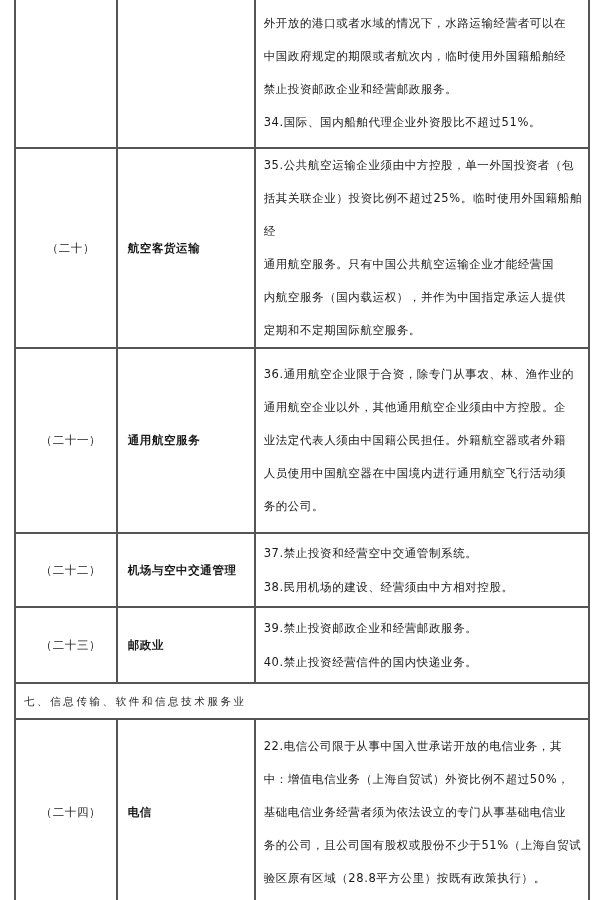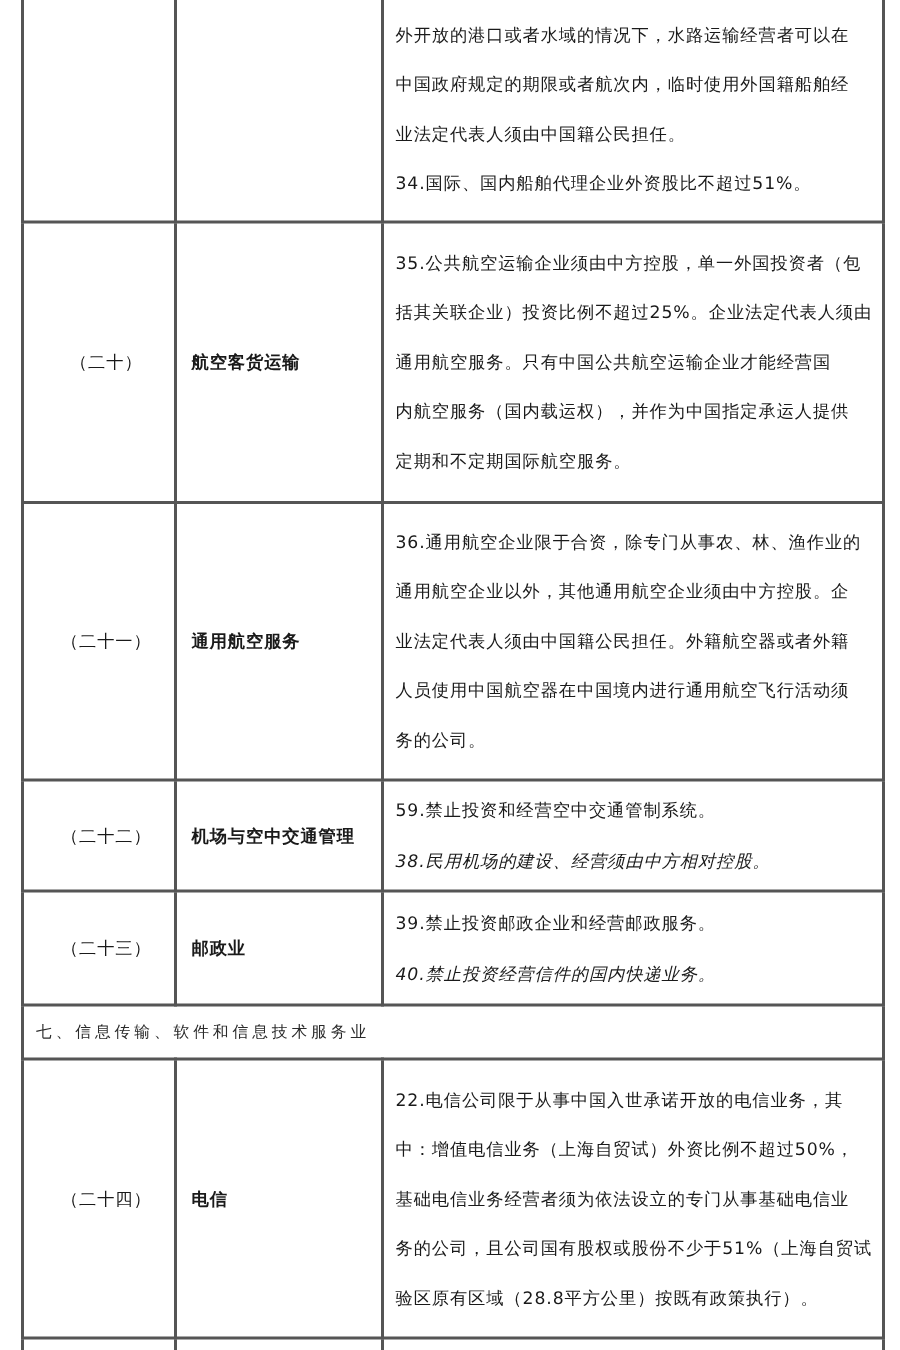--- a/index.html
+++ b/index.html
@@ -46,21 +46,20 @@
   }
   .content {
     padding: 0 6px 0 8px !important;
     text-align: justify;
   }
   .content p {
     margin: 0;
   }
   .content.gap p + p {
     margin-top: 8px;
-    font-style: italic;
   }
   .section-row td {
     height: 34px;
     line-height: 34px;
     padding-left: 8px !important;
     font-family: "DejaVu Serif", "Liberation Serif", serif;
     font-size: 10.5px;
     letter-spacing: 2.6px;
     color: #2a2a2a;
   }
@@ -75,31 +74,31 @@
       <col class="c3">
   </colgroup>
   <tbody>
 
     <tr class="r-top" style="height:150px">
       <td class="num"></td>
       <td class="name"></td>
       <td class="content">
         <p>外开放的港口或者水域的情况下，水路运输经营者可以在</p>
         <p>中国政府规定的期限或者航次内，临时使用外国籍船舶经</p>
-        <p>业法定代表人须由中国籍公民担任。</p>
+        <p>禁止投资邮政企业和经营邮政服务。</p>
         <p>34.国际、国内船舶代理企业外资股比不超过51%。</p>
       </td>
     </tr>
 
     <tr style="height:187px">
       <td class="num">（二十）</td>
       <td class="name">航空客货运输</td>
       <td class="content">
         <p>35.公共航空运输企业须由中方控股，单一外国投资者（包</p>
-        <p>括其关联企业）投资比例不超过25%。企业法定代表人须由</p>
+        <p>括其关联企业）投资比例不超过25%。临时使用外国籍船舶经</p>
         <p>通用航空服务。只有中国公共航空运输企业才能经营国</p>
         <p>内航空服务（国内载运权），并作为中国指定承运人提供</p>
         <p>定期和不定期国际航空服务。</p>
       </td>
     </tr>
 
     <tr style="height:185px">
       <td class="num">（二十一）</td>
       <td class="name">通用航空服务</td>
       <td class="content">
@@ -108,21 +107,21 @@
         <p>业法定代表人须由中国籍公民担任。外籍航空器或者外籍</p>
         <p>人员使用中国航空器在中国境内进行通用航空飞行活动须</p>
         <p>务的公司。</p>
       </td>
     </tr>
 
     <tr style="height:74px">
       <td class="num">（二十二）</td>
       <td class="name">机场与空中交通管理</td>
       <td class="content gap" style="line-height:26px">
-        <p>59.禁止投资和经营空中交通管制系统。</p>
+        <p>37.禁止投资和经营空中交通管制系统。</p>
         <p>38.民用机场的建设、经营须由中方相对控股。</p>
       </td>
     </tr>
 
     <tr style="height:76px">
       <td class="num">（二十三）</td>
       <td class="name">邮政业</td>
       <td class="content gap" style="line-height:26px">
         <p>39.禁止投资邮政企业和经营邮政服务。</p>
         <p>40.禁止投资经营信件的国内快递业务。</p>

